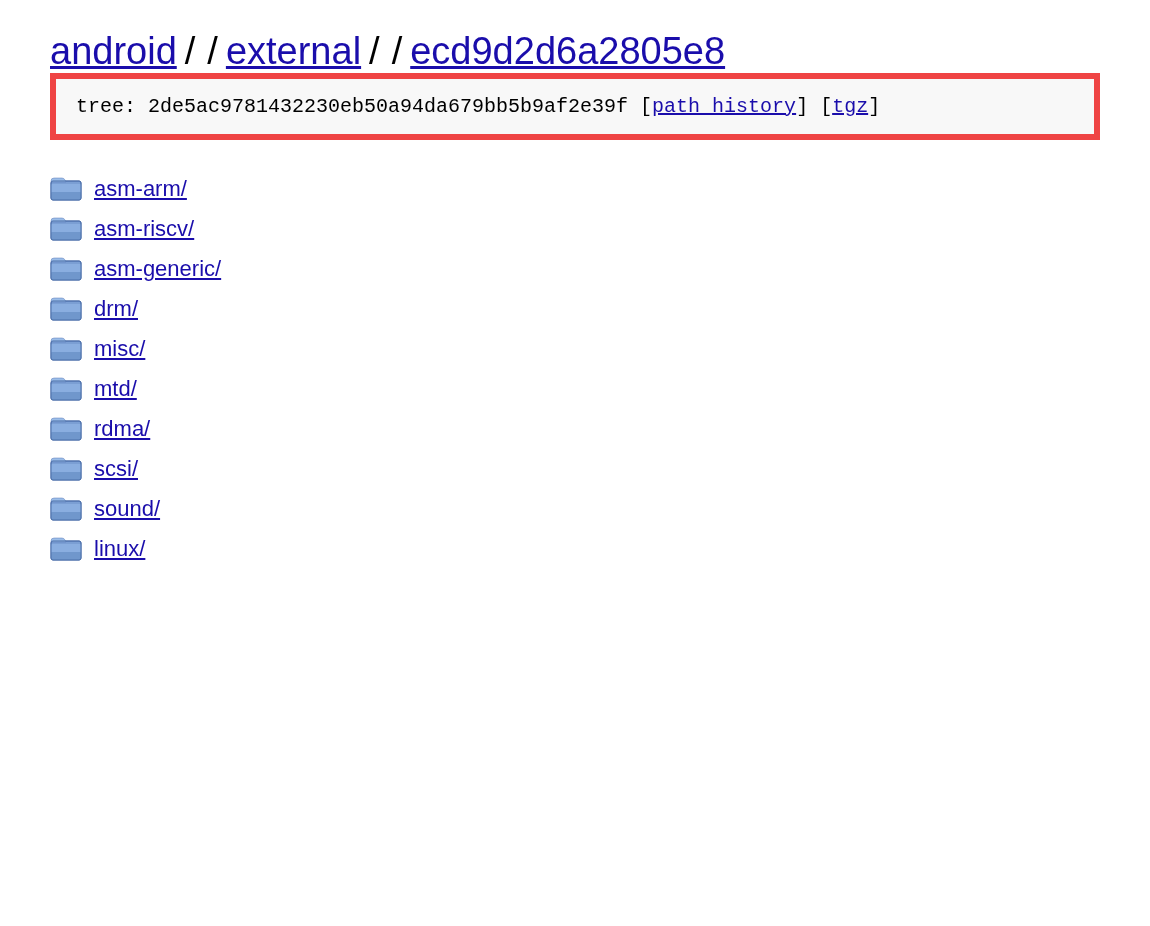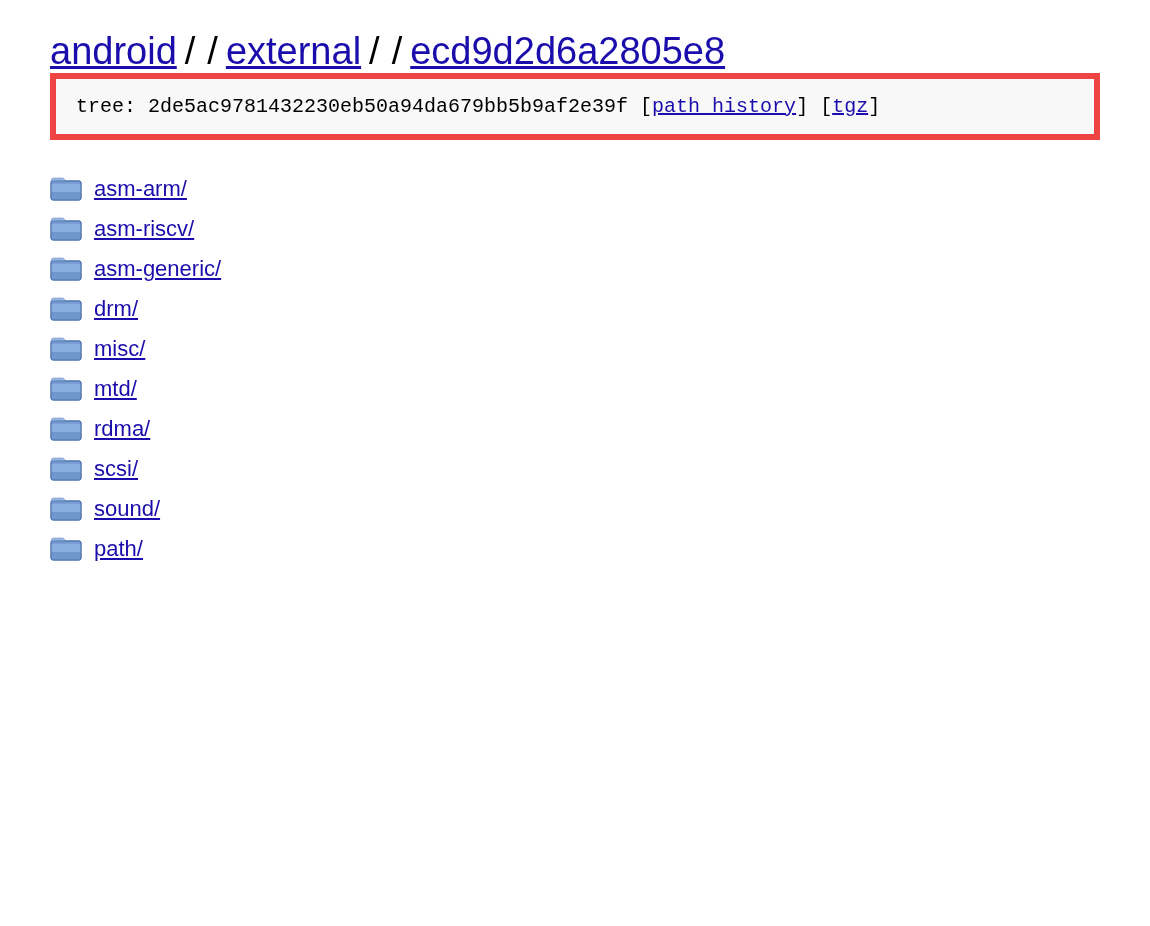--- a/index.html
+++ b/index.html
@@ -267,15 +267,15 @@
 
           <path d="M1 7 Q1 4 4 4 L12 4 Q14 4 15 6 L16 8 L1 8 Z" fill="#9bbde8" stroke="#5a7ab8" stroke-width="0.5"></path>
 
           <rect x="1" y="10" width="30" height="16" rx="1" ry="1" fill="#8aaee0" stroke="none"></rect>
 
           <rect x="1" y="18" width="30" height="8" rx="1" ry="1" fill="#7097cc" stroke="none"></rect>
 
           <rect x="1" y="7" width="30" height="19" rx="2" ry="2" fill="none" stroke="#4a6ea8" stroke-width="1"></rect>
         </svg>
       </span>
-      <a>path/</a>
+      <a>linux/</a>
     </li>
   </ul>
 
 </body></html>

